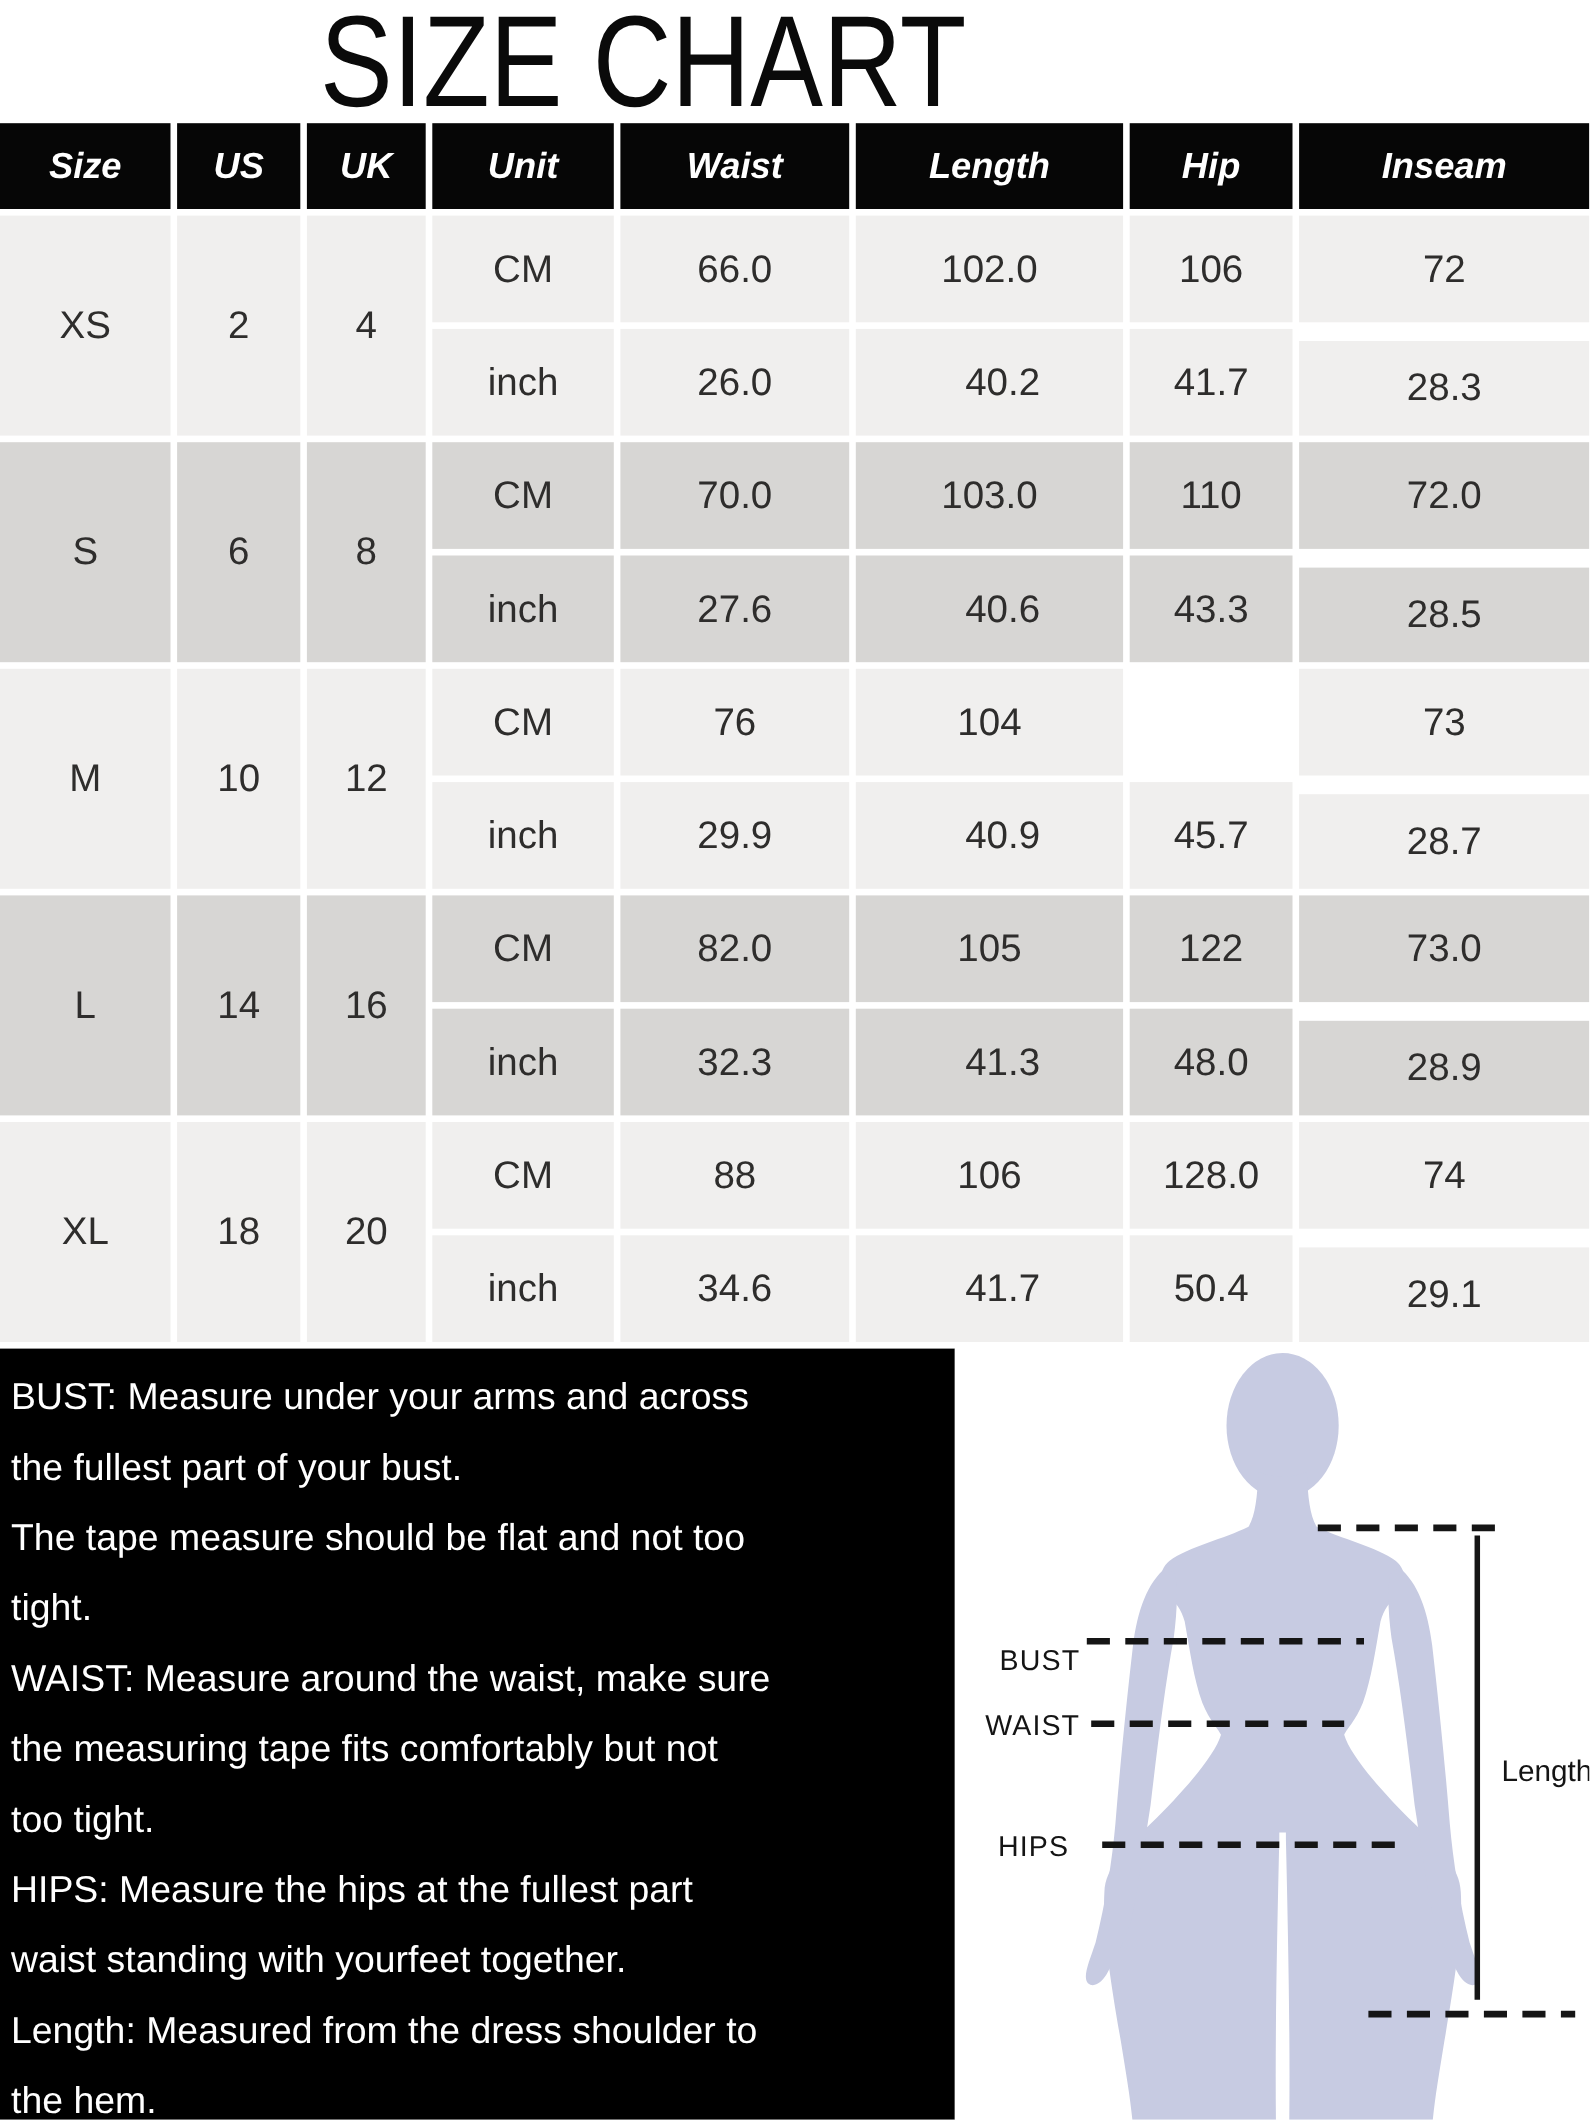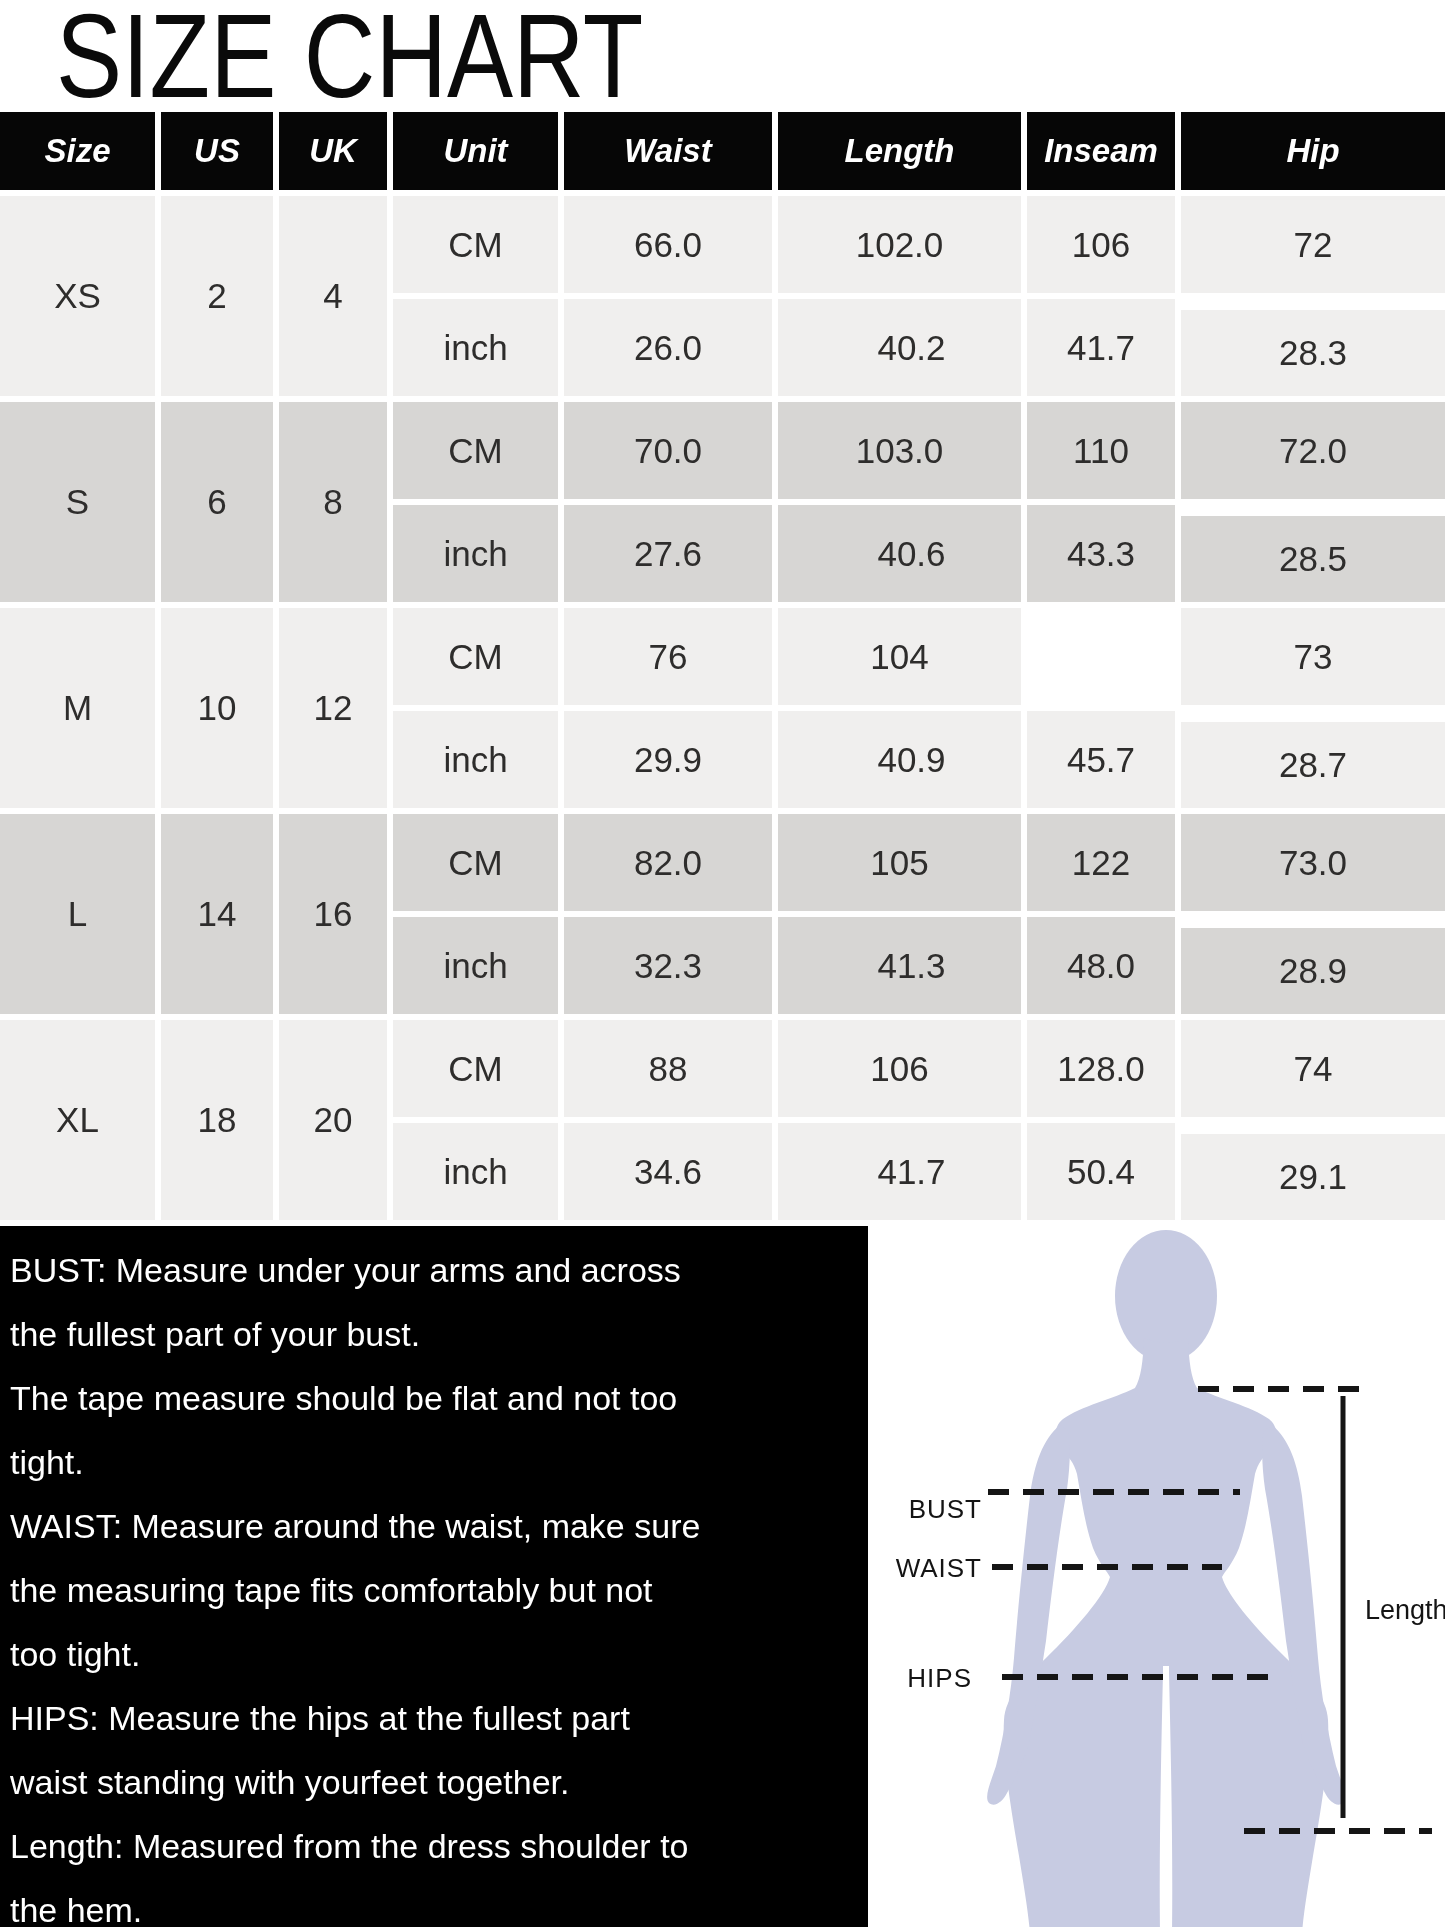--- a/index.html
+++ b/index.html
@@ -1,19 +1,19 @@
 <!DOCTYPE html>
 <html><head>
 <meta charset="utf-8">
 <style>
   html,body{margin:0;padding:0;background:#ffffff;}
   .page{position:relative;width:1445px;height:1927px;background:#fff;overflow:hidden;
         font-family:"Liberation Sans","DejaVu Sans",sans-serif;}
   
-  .title-wrap{width:1170px;height:112px;display:flex;align-items:center;}
+  .title-wrap{width:1170px;height:112px;display:flex;align-items:center;justify-content:center;}
   .title{font-size:118px;font-weight:500;color:#0a0a0a;letter-spacing:0px;
          transform:scaleX(.84);transform-origin:center;white-space:nowrap;line-height:1;}
   
   .thead,.band{display:grid;grid-template-columns:155px 112px 108px 165px 208px 243px 148px 264px;gap:6px;}
   .thead{height:78px;margin-bottom:6px;font-style:italic;}
   .hcell{background:#060606;color:#ffffff;font-weight:bold;font-size:33px;
          display:flex;align-items:center;justify-content:center;}
   .tbody{display:flex;flex-direction:column;gap:6px;}
   .band{grid-template-rows:97px 97px;}
   .cell{display:flex;align-items:center;justify-content:center;font-size:35px;color:#2e2d2c;}
@@ -44,22 +44,22 @@
     <div class="title">SIZE CHART</div>
   </div>
 
   <div class="thead">
     <div class="hcell">Size</div>
     <div class="hcell">US</div>
     <div class="hcell">UK</div>
     <div class="hcell">Unit</div>
     <div class="hcell">Waist</div>
     <div class="hcell">Length</div>
+    <div class="hcell">Hip</div>
     <div class="hcell">Inseam</div>
-    <div class="hcell">Hip</div>
   </div>
 
   <div class="tbody">
 
     <div class="band light">
       <div class="cell c-size">XS</div>
       <div class="cell c-us">2</div>
       <div class="cell c-uk">4</div>
       <div class="cell r1c4">CM</div>
       <div class="cell r1c5">66.0</div>

